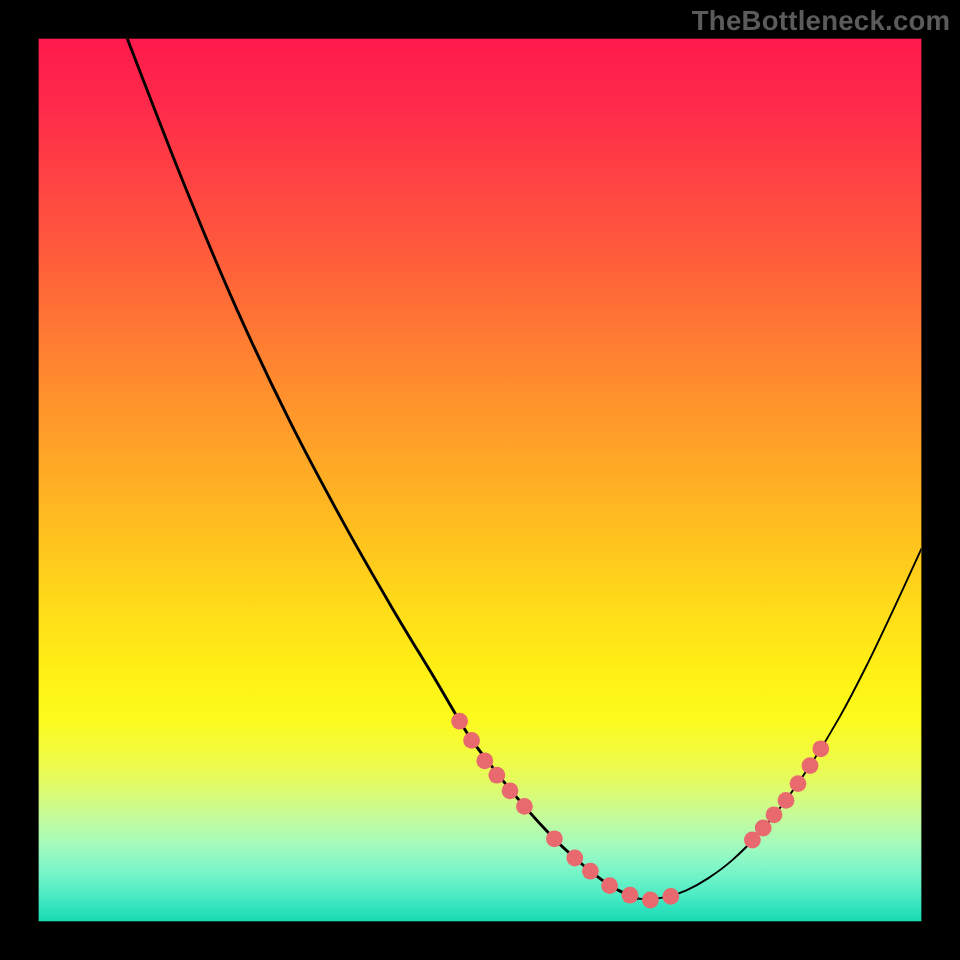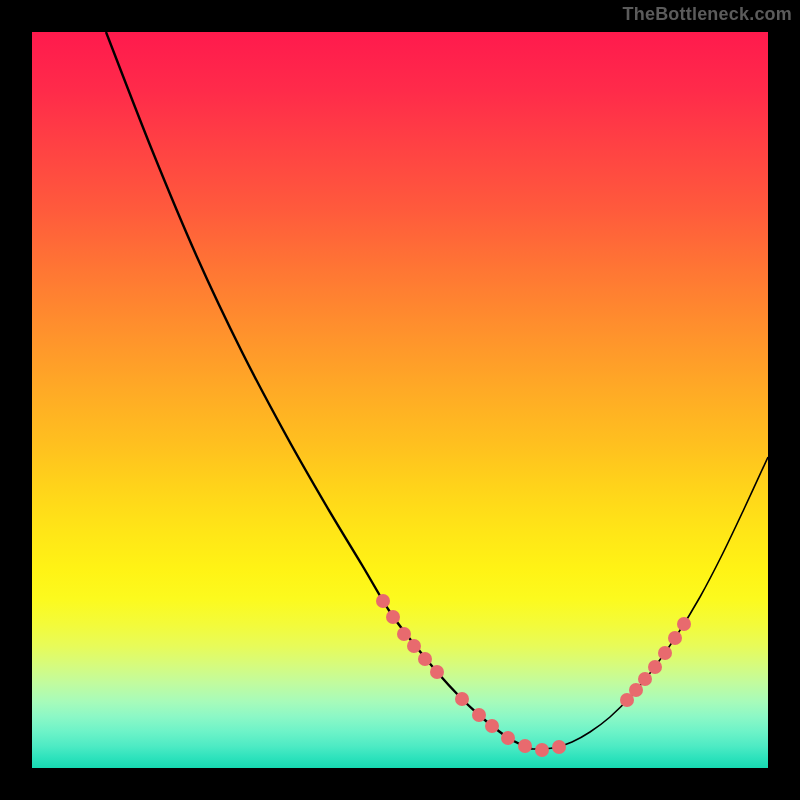--- a/index.html
+++ b/index.html
@@ -52,21 +52,21 @@
       #4eebc4 97%,
       #2fe3bd 98.5%,
       #17d9b2 100%
     );
   }
   .watermark {
     position: absolute;
     top: 4px;
     right: 8px;
     font-family: Arial, Helvetica, sans-serif;
-    font-size: 18px;
+    font-size: 23px;
     font-weight: 600;
     color: #5b5b5b;
     letter-spacing: 0.2px;
     user-select: none;
   }
   svg.curve {
     position: absolute;
     inset: 0;
     width: 100%;
     height: 100%;

